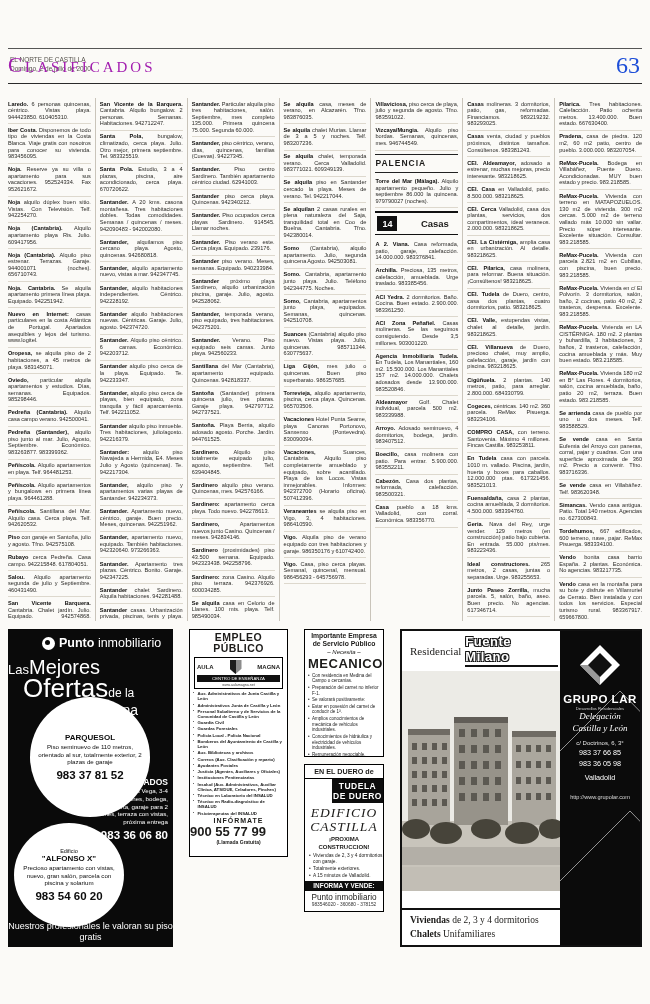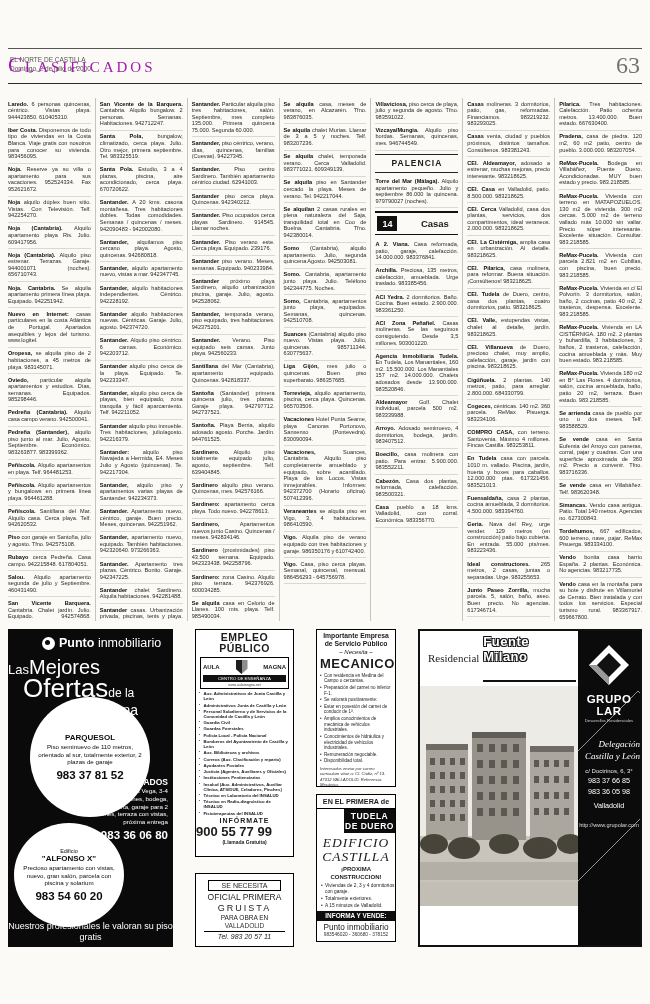--- a/index.html
+++ b/index.html
@@ -5,37 +5,37 @@
   html,body{margin:0;padding:0;}
   body{width:650px;height:1004px;background:#fbfaf7;color:#1c1b19;
        font-family:"Liberation Sans",sans-serif;overflow:hidden;position:relative;}
   
   .masthead{margin:48px 8px 0;border-top:1px solid #555;border-bottom:1px solid #2a2a2a;
             display:flex;align-items:center;padding:4px 2px 6px;position:relative;height:24px;}
   .mast-left{font-size:6.5px;line-height:1.35;color:#55524c;}
   .mast-center{position:absolute;left:0;right:0;text-align:left;
                font-family:"Liberation Serif",serif;font-variant:small-caps;
                font-size:21px;letter-spacing:3px;color:#a21caf;}
-  .mast-right{margin-left:auto;font-family:"Liberation Serif",serif;font-size:24px;color:#737373;}
+  .mast-right{margin-left:auto;font-family:"Liberation Serif",serif;font-size:24px;color:#1d4ed8;}
   
   .classifieds{display:flex;margin:14px 8px 0;height:523px;overflow:hidden;}
   .col{flex:1 1 0;padding:0 4px;border-right:1px solid #c9c4ba;overflow:hidden;}
   .col:first-child{padding-left:0;}
   .col:last-child{border-right:none;padding-right:0;}
   .ad{font-size:5.6px;line-height:1.18;text-align:justify;padding:2.5px 0 3px;
       border-bottom:1px solid #ddd8cd;color:#2b2a27;word-spacing:-0.2px;}
   .ad b{color:#0d0c0b;}
-  .region{text-align:center;font-weight:bold;font-size:8.5px;letter-spacing:1px;
+  .region{font-weight:bold;font-size:8.5px;letter-spacing:1px;
           border-top:1px solid #222;border-bottom:1px solid #222;padding:3.5px 0;margin:3px 0;}
   .section{display:flex;align-items:center;gap:16px;border-top:2px solid #111;
            border-bottom:1px solid #111;padding:3px 2px;margin:3px 0;}
   .section .num{background:#101010;color:#fff;font-weight:bold;font-size:9px;padding:2.5px 5px;}
   .section .lbl{flex:1;text-align:center;font-weight:bold;font-size:9.5px;}
   
-  .adrow{display:flex;margin:8px 8px 0;gap:22px;height:318px;}
+  .adrow{display:flex;margin:8px 8px 0;gap:16px;height:318px;}
   
   .punto{width:165px;background:#0a0a0a;color:#fff;position:relative;overflow:hidden;flex:none;}
   .p-logo{position:absolute;top:7px;left:34px;display:flex;align-items:center;gap:4px;font-size:12.5px;}
   .p-ball{width:13px;height:13px;border-radius:50%;background:#fff;position:relative;}
   .p-ball::after{content:'';position:absolute;left:3px;top:3px;width:5px;height:5px;border-radius:50%;background:#0a0a0a;}
   .hl1{position:absolute;top:27px;left:0;font-size:13px;}
   .hl1 .big{font-size:20px;}
   .hl2{position:absolute;top:44px;left:15px;font-size:26px;}
   .hl2 .sm{font-size:12px;}
   .hl3{position:absolute;top:73px;left:78px;font-size:14px;}
@@ -72,21 +72,21 @@
   .gruista{border:1px solid #000;margin-top:auto;height:74px;background:#fff;text-align:center;
            display:flex;flex-direction:column;justify-content:center;gap:1px;padding:2px;box-sizing:border-box;}
   .g1{font-size:7px;border:1px solid #000;margin:0 10px;padding:1px 0;}
   .g2{font-size:8.5px;}
   .g3{font-size:9px;letter-spacing:2px;}
   .g4{font-size:6.5px;}
   .g5{font-size:6.5px;color:#333;}
   .g6{font-size:7px;font-style:italic;border-top:1px solid #000;margin:1px 6px 0;padding-top:1.5px;}
   
   .meccol{width:80px;display:flex;flex-direction:column;flex:none;gap:7px;}
-  .mecanico{border:1px solid #000;height:158px;background:#fff;overflow:hidden;padding:2px 3px;box-sizing:border-box;}
+  .mecanico{border:1px solid #000;height:128px;background:#fff;overflow:hidden;padding:2px 3px;box-sizing:border-box;}
   .mec-t1{text-align:center;font-weight:bold;font-size:6.8px;line-height:1.15;}
   .mec-nec{text-align:center;font-style:italic;font-size:6px;margin:1px 0;}
   .mec-name{text-align:center;font-weight:bold;font-size:13px;letter-spacing:0.5px;margin:1px 0 2px;}
   ul.mec{list-style:none;margin:0;padding:0;}
   ul.mec li{position:relative;padding-left:4px;font-size:4.5px;line-height:1.25;margin-bottom:1px;color:#222;}
   ul.mec li::before{content:'•';position:absolute;left:0;top:0;}
   .mec-foot{font-size:4.2px;line-height:1.25;font-style:italic;margin-top:2px;color:#333;}
   .castilla{border:1px solid #000;height:146px;background:#fff;overflow:hidden;text-align:center;}
   .cas-head{font-weight:bold;font-size:7.2px;padding:2px 0;border-bottom:1px solid #000;}
   .cas-band{background:#0d0d0d;color:#fff;font-weight:bold;font-size:8.5px;padding:2px 0;letter-spacing:0.5px;margin-left:27px;}
@@ -100,30 +100,30 @@
   .cas-tels{font-size:4.8px;color:#333;padding-bottom:2px;}
   
   .bigad{flex:1;border:2px solid #111;display:flex;background:#fff;overflow:hidden;}
   .bigleft{width:158px;display:flex;flex-direction:column;flex:none;}
   .cist-title{font-family:"Liberation Serif",serif;font-weight:bold;font-size:18px;
               padding:5px 2px 0 6px;letter-spacing:0.3px;}
   .cist-sub{display:flex;align-items:center;gap:4px;padding:3px 2px 4px 8px;}
   .res{font-family:"Liberation Serif",serif;font-size:11px;}
   .fm{font-weight:bold;font-size:13px;color:#fff;letter-spacing:0.5px;
       text-shadow:-1px -1px 0 #111,1px -1px 0 #111,-1px 1px 0 #111,1px 1px 0 #111;
-      border-bottom:2px double #111;padding-bottom:16px;}
+      border-bottom:2px double #111;padding-bottom:1px;}
   .photo{flex:1;overflow:hidden;}
   .strip{border-top:2px solid #111;background:#fff;padding:4px 0 4px 8px;
          font-family:"Liberation Serif",serif;font-size:9.5px;line-height:1.4;}
   .grupolar{flex:1;background:#0b0b0b;color:#fff;position:relative;overflow:hidden;}
   .gl-deco{position:absolute;inset:0;}
   .gl-inner{position:relative;text-align:center;}
   .gl-name{font-weight:bold;font-size:11.5px;letter-spacing:0.5px;margin-top:4px;}
   .gl-tag{font-size:4.2px;color:#cfcfcf;margin-top:1px;}
-  .gl-del{font-family:"Liberation Serif",serif;font-style:italic;font-size:9px;line-height:1.3;margin-top:16px;text-align:right;}
+  .gl-del{font-family:"Liberation Serif",serif;font-style:italic;font-size:9px;line-height:1.3;}
   .gl-addr{font-size:6px;margin-top:6px;color:#e6e6e6;}
   .gl-tel{font-size:7.2px;margin-top:2px;}
   .gl-city{font-size:7.2px;margin-top:5px;}
   .gl-url{font-size:5.6px;margin-top:12px;color:#dcdcdc;}
 </style>
 </head>
 <body>
 
 <div>
 
@@ -335,49 +335,41 @@
             <li>Instituciones Penitenciarias</li>
             <li>Insalud (Aux. Administrativos, Auxiliar Clínica, ATS/DUE, Celadores, Pinches)</li>
             <li>Técnico en Laboratorio del INSALUD</li>
             <li>Técnico en Radio-diagnóstico de INSALUD</li>
             <li>Fisioterapeutas del INSALUD</li>
           </ul>
         <div class="informate">INFÓRMATE</div>
         <div class="emp-tel">900 55 77 99</div>
         <div class="emp-free">(Llamada Gratuita)</div>
       </div>
-      <div class="gruista">
-        <div class="g1">SE NECESITA</div>
-        <div class="g2">OFICIAL PRIMERA</div>
-        <div class="g3">GRUISTA</div>
-        <div class="g4">PARA OBRA EN</div>
-        <div class="g5">VALLADOLID</div>
-        <div class="g6">Tel. 983 20 57 11</div>
-      </div>
     </div>
 
     <div class="meccol">
       <div class="mecanico">
         <div class="mec-t1">Importante Empresa de Servicio Público</div>
         <div class="mec-nec">– Necesita –</div>
         <div class="mec-name">MECANICO</div>
         <ul class="mec">
             <li>Con residencia en Medina del Campo o cercanías.</li>
             <li>Preparación del carnet no inferior F-1.</li>
             <li>Se valorará positivamente:</li>
             <li>Estar en posesión del carnet de conducir de 1ª.</li>
             <li>Amplios conocimientos de mecánica de vehículos industriales.</li>
             <li>Conocimientos de hidráulica y electricidad de vehículos industriales.</li>
             <li>Remuneración negociable.</li>
             <li>Disponibilidad total.</li>
           </ul>
         <div class="mec-foot">Interesados enviar por correo curriculum vitae a: Cl. Cádiz, nº 13. 47012 VALLADOLID. Referencia: Mecánico.</div>
       </div>
       <div class="castilla">
-        <div class="cas-head">EN EL PRIMERA de</div>
+        <div class="cas-head">EN EL DUERO de</div>
         <div class="cas-band">TUDELA DE DUERO</div>
         <div class="cas-name">
           <div>EDIFICIO</div>
             <div>CASTILLA</div>
         </div>
         <div class="cas-prox">¡PROXIMA CONSTRUCCION!</div>
         <ul class="cas">
             <li>Viviendas de 2, 3 y 4 dormitorios con garaje.</li>
             <li>Totalmente exteriores.</li>
             <li>A 15 minutos de Valladolid.</li>
@@ -466,20 +458,24 @@
               <ellipse cx="14" cy="158" rx="14" ry="10"></ellipse>
                 <ellipse cx="44" cy="162" rx="16" ry="11"></ellipse>
               <ellipse cx="84" cy="158" rx="15" ry="10"></ellipse>
                 <ellipse cx="120" cy="162" rx="17" ry="11"></ellipse>
               <ellipse cx="150" cy="158" rx="13" ry="10"></ellipse>
             </g>
             <rect x="0" y="176" width="158" height="18" fill="#b3afa7"></rect>
             <rect x="0" y="196" width="158" height="24" fill="#c2beb5"></rect>
           </svg>
         </div>
+        <div class="strip">
+          <div><b>Viviendas</b><span> de 2, 3 y 4 dormitorios</span></div>
+          <div><b>Chalets</b><span> Unifamiliares</span></div>
+        </div>
       </div>
       <div class="grupolar">
         <svg class="gl-deco" width="109" height="314" viewBox="0 0 109 314">
           <path d="M0 120 L60 60 L109 110" stroke="#ffffff" stroke-width="0.7" fill="none" opacity="0.8"></path>
           <path d="M0 250 L70 180 L109 220" stroke="#ffffff" stroke-width="0.7" fill="none" opacity="0.8"></path>
         </svg>
         <div class="gl-inner">
           <svg width="40" height="40" viewBox="0 0 40 40" style="margin-top:14px">
             <polygon points="20,0 40,20 20,40 0,20" fill="#ffffff"></polygon>
             <polygon points="0,20 20,40 20,20" fill="#9a9a9a"></polygon>

